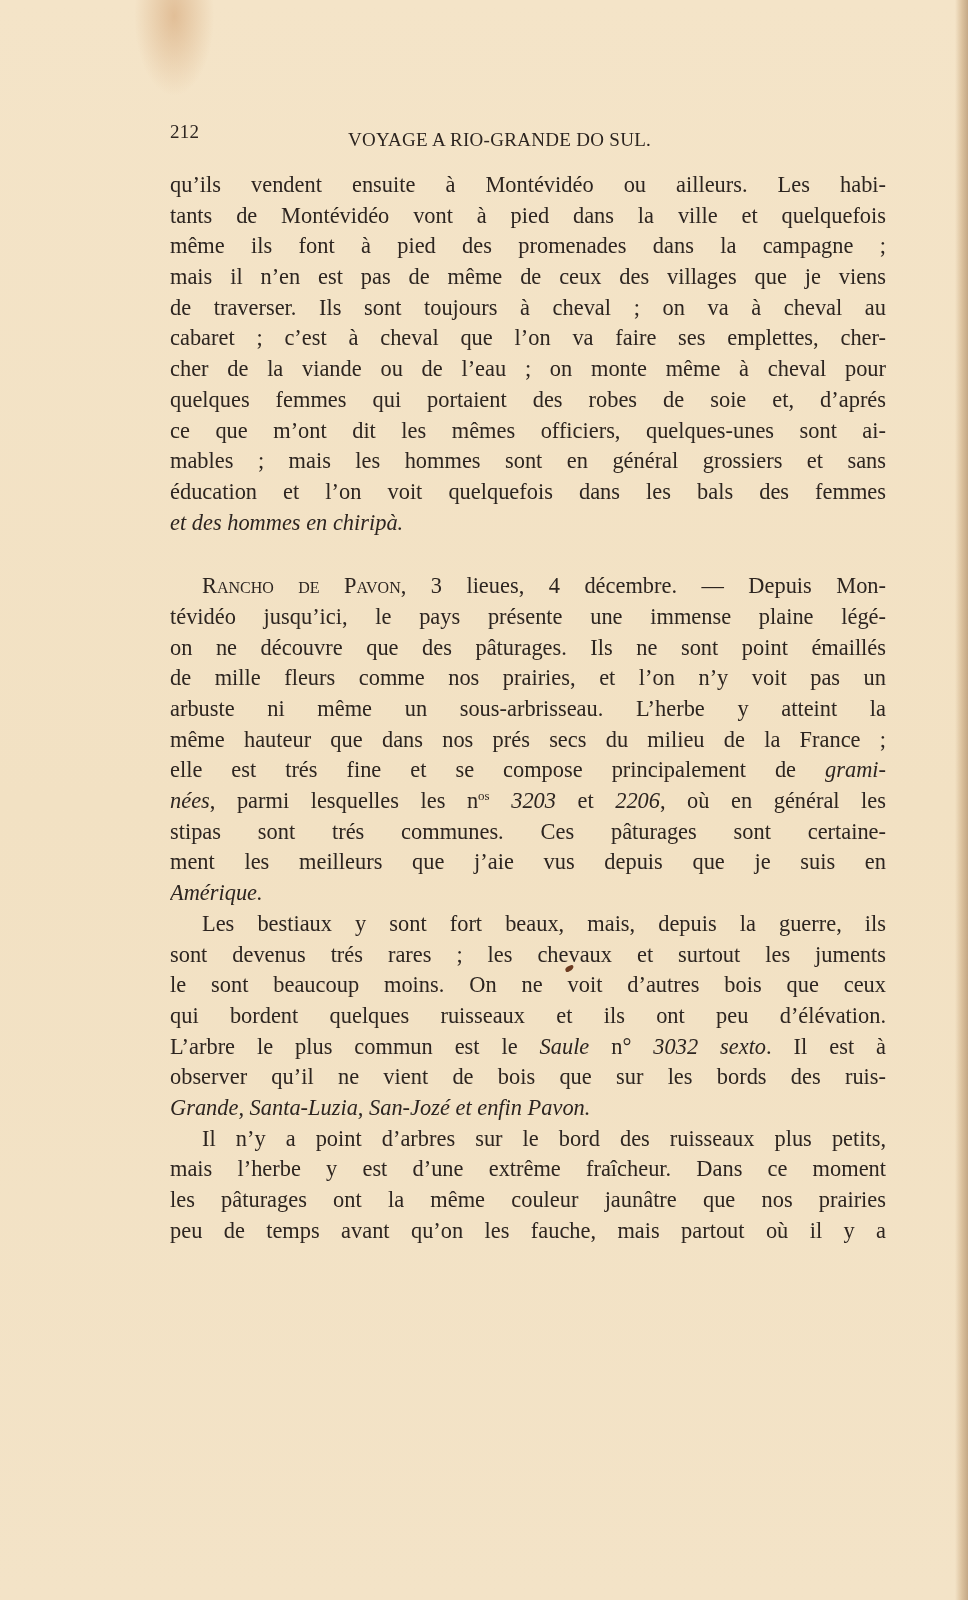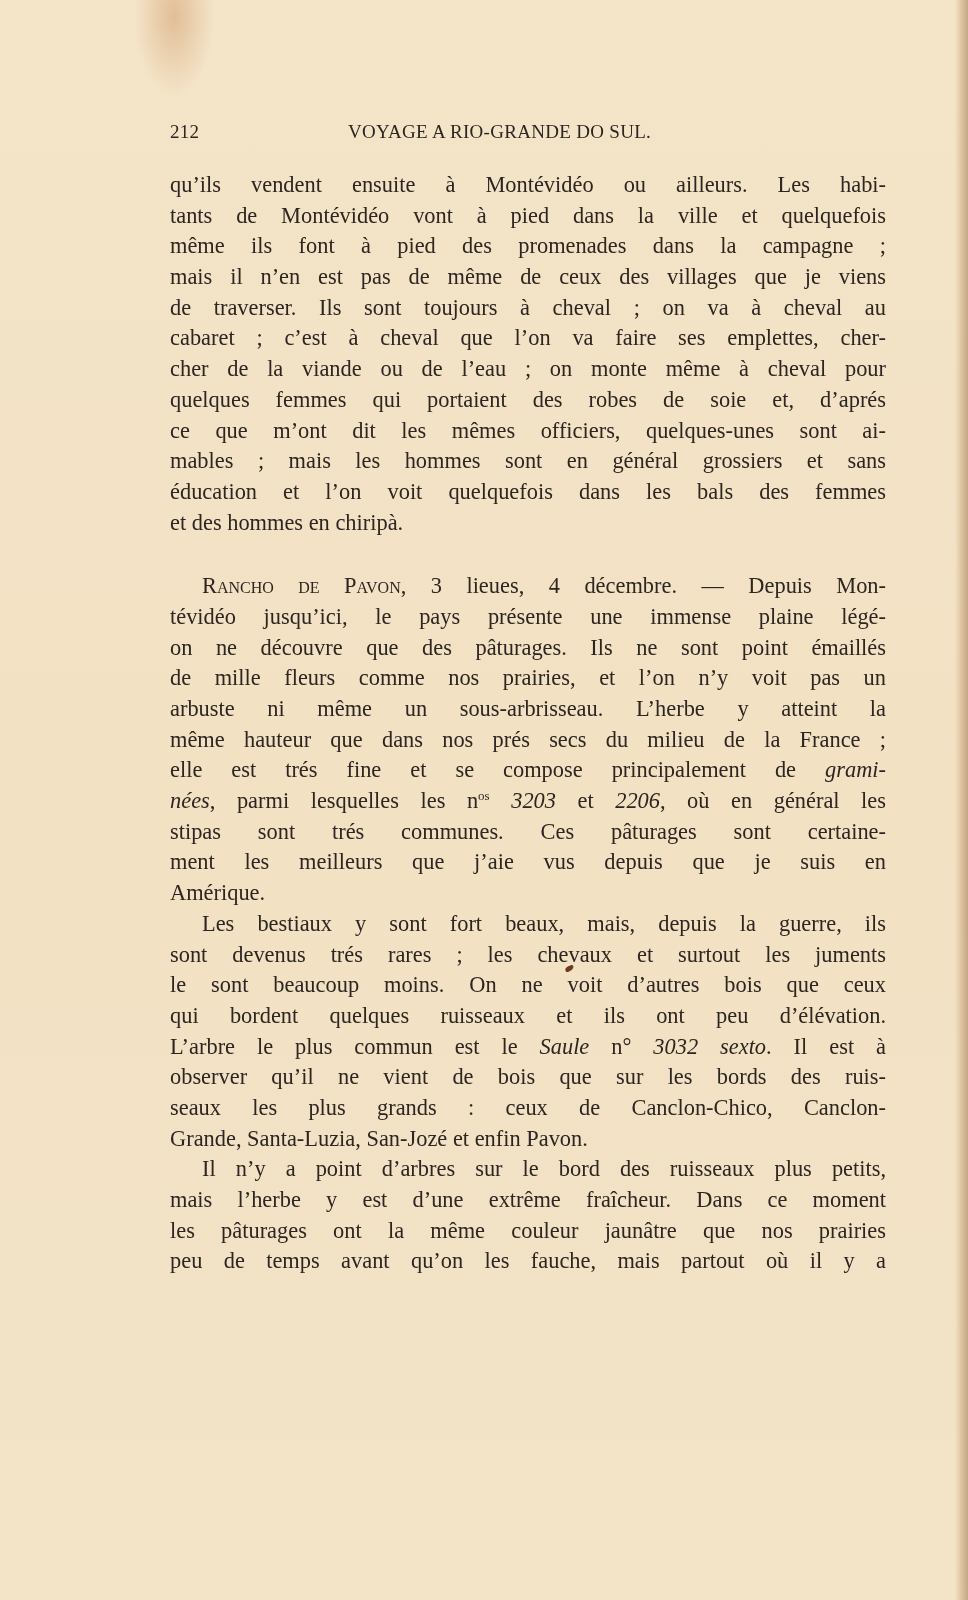--- a/index.html
+++ b/index.html
@@ -13,27 +13,27 @@
     font-family: "Liberation Serif", "DejaVu Serif", serif;
     color: #2d2520;
     position: relative;
   }
   .page { position: absolute; left: 170px; top: 0; width: 716px; }
   .running-head {
     position: absolute; top: 121px; left: 0; width: 716px; height: 26px;
     font-size: 19px; letter-spacing: 0.3px;
   }
   .page-number { position: absolute; left: 0; top: 0; }
-  .running-title { position: absolute; left: 178px; top: 0; }
+  .running-title { position: absolute; left: 178px; top: 8px; }
   .body-text { position: absolute; top: 170px; left: 0; width: 716px; font-size: 22.4px; }
   .line {
     display: block; height: 30.7px; line-height: 30.7px; white-space: nowrap;
     text-align: justify; text-align-last: justify; overflow: hidden;
   }
-  .line.last { text-align-last: left; }
+  .line.last { text-align-last: left; font-style: italic; }
   .line.indent { padding-left: 32px; }
   .gap { height: 33px; }
   .sc { font-variant: small-caps; }
   .it { font-style: italic; }
   .speck {
     position: absolute; left: 565px; top: 966px; width: 9px; height: 5px;
     background: #6b3a20; border-radius: 60% 40% 70% 30%; transform: rotate(-25deg);
   }
 </style>
 </head>
@@ -78,21 +78,20 @@
       <span class="line last">Amérique.</span>
     </div>
 
     <div>
       <span class="line indent">Les bestiaux y sont fort beaux, mais, depuis la guerre, ils</span>
       <span class="line">sont devenus trés rares ; les chevaux et surtout les juments</span>
       <span class="line">le sont beaucoup moins. On ne voit d’autres bois que ceux</span>
       <span class="line">qui bordent quelques ruisseaux et ils ont peu d’élévation.</span>
       <span class="line"><span>L’arbre le plus commun est le </span><span class="it">Saule</span><span> n° </span><span class="it">3032 sexto</span><span>. Il est à</span></span>
       <span class="line">observer qu’il ne vient de bois que sur les bords des ruis-</span>
-      <span class="line">seaux les plus grands : ceux de Canclon-Chico, Canclon-</span>
       <span class="line last">Grande, Santa-Luzia, San-Jozé et enfin Pavon.</span>
     </div>
 
     <div>
       <span class="line indent">Il n’y a point d’arbres sur le bord des ruisseaux plus petits,</span>
       <span class="line">mais l’herbe y est d’une extrême fraîcheur. Dans ce moment</span>
       <span class="line">les pâturages ont la même couleur jaunâtre que nos prairies</span>
       <span class="line">peu de temps avant qu’on les fauche, mais partout où il y a</span>
     </div>
   </div>

